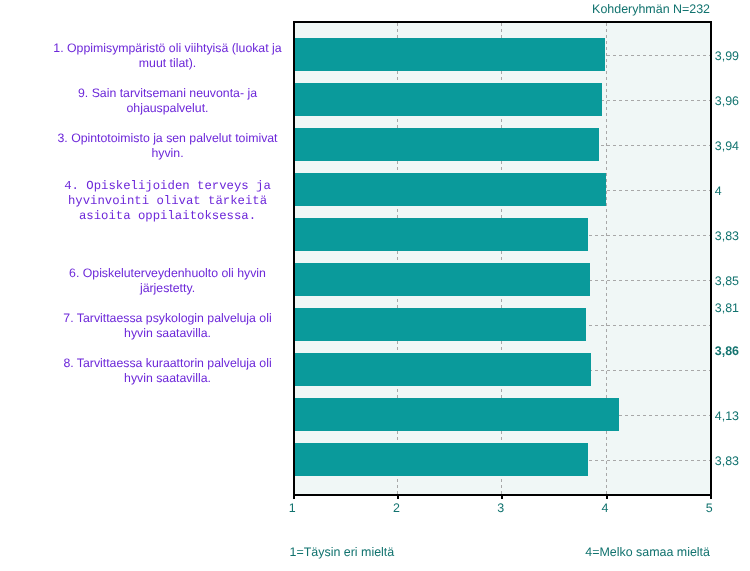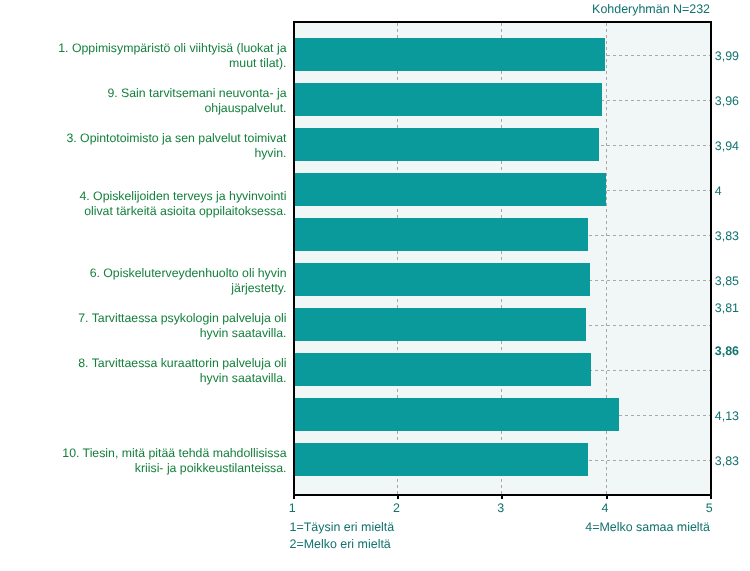--- a/index.html
+++ b/index.html
@@ -21,34 +21,34 @@
   .vgrid{position:absolute;top:0;bottom:0;width:1px;
          background-image:repeating-linear-gradient(to bottom,
             #a8a8a8 0px,#a8a8a8 3px,transparent 3px,transparent 6px);}
   .hgrid{position:absolute;left:0;right:0;height:1px;
          background-image:repeating-linear-gradient(to right,
             #a8a8a8 0px,#a8a8a8 3px,transparent 3px,transparent 6px);}
 
   .bar{position:absolute;left:0;background:#0a9a9b;}
 
   
-  .cat{position:absolute;left:48.5px;width:238px;text-align:right;
-       font-size:12.3px;color:#15803d;line-height:15.1px;}
+  .cat{position:absolute;left:48.5px;width:238px;text-align:center;
+       font-size:12.3px;color:#6d28d9;line-height:15.1px;}
 
   
   .val{position:absolute;left:714.8px;font-size:12.45px;color:#12736f;line-height:12px;}
 
   
   .xtick{position:absolute;top:494px;width:0;height:5px;border-left:2px solid #000;}
   .xlab{position:absolute;top:501.5px;font-size:12.45px;color:#12736f;line-height:12px;
         transform:translateX(-50%);}
 
   
   .legend{position:absolute;font-size:12.45px;color:#12736f;}
-  .legend-row{height:17.65px;line-height:17.65px;white-space:nowrap;}
+  .legend-row{height:17.65px;line-height:17.65px;white-space:nowrap;margin-top:25px;}
   .legend-left{left:289.5px;top:518.5px;text-align:left;}
   .legend-right{right:40px;top:518.5px;text-align:right;}
 </style>
 </head>
 <body>
 
 <div id="chart">
   <div class="chart-title">Kohderyhmän N=232</div>
   <div class="plot" id="plot">
       <div class="vgrid" style="left: 102.1px;"></div>
@@ -74,31 +74,30 @@
       <div class="bar" style="top: 375.255px; height: 32.6px; width: 324.259px; background: rgb(10, 154, 155);"></div>
       <div class="hgrid" style="top: 437.285px;"></div>
       <div class="bar" style="top: 420.285px; height: 32.6px; width: 292.969px; background: rgb(10, 154, 155);"></div>
     </div>
 <div class="cat" style="top: 40.615px;">1. Oppimisympäristö oli viihtyisä (luokat ja muut tilat).</div>
     <div class="val" style="top: 49.515px;">3,99</div>
     <div class="cat" style="top: 85.645px;">9. Sain tarvitsemani neuvonta- ja ohjauspalvelut.</div>
     <div class="val" style="top: 94.545px;">3,96</div>
     <div class="cat" style="top: 130.675px;">3. Opintotoimisto ja sen palvelut toimivat hyvin.</div>
     <div class="val" style="top: 139.575px;">3,94</div>
-    <div class="cat" style="top: 189px;">4. Opiskelijoiden terveys ja hyvinvointi olivat tärkeitä asioita oppilaitoksessa.</div>
+    <div class="cat" style="top: 179px; font-family: Liberation Mono, monospace;">4. Opiskelijoiden terveys ja hyvinvointi olivat tärkeitä asioita oppilaitoksessa.</div>
     <div class="val" style="top: 184.605px;">4</div>
     <div class="val" style="top: 229.635px;">3,83</div>
     <div class="cat" style="top: 265.765px;">6. Opiskeluterveydenhuolto oli hyvin järjestetty.</div>
     <div class="val" style="top: 274.665px;">3,85</div>
     <div class="cat" style="top: 310.795px;">7. Tarvittaessa psykologin palveluja oli hyvin saatavilla.</div>
     <div class="val" style="top: 302px;">3,81</div>
     <div class="cat" style="top: 355.825px;">8. Tarvittaessa kuraattorin palveluja oli hyvin saatavilla.</div>
     <div class="val" style="top: 345px; font-weight: bold;">3,86</div>
     <div class="val" style="top: 409.755px;">4,13</div>
-    <div class="cat" style="top: 445.885px;">10. Tiesin, mitä pitää tehdä mahdollisissa kriisi- ja poikkeustilanteissa.</div>
     <div class="val" style="top: 454.785px;">3,83</div>
     <div class="xtick" style="left: 292.8px;"></div>
     <div class="xlab" style="left: 292.1px;">1</div>
     <div class="xtick" style="left: 397.1px;"></div>
     <div class="xlab" style="left: 396.4px;">2</div>
     <div class="xtick" style="left: 501.4px;"></div>
     <div class="xlab" style="left: 500.7px;">3</div>
     <div class="xtick" style="left: 605.7px;"></div>
     <div class="xlab" style="left: 605px;">4</div>
     <div class="xtick" style="left: 709.8px;"></div>

